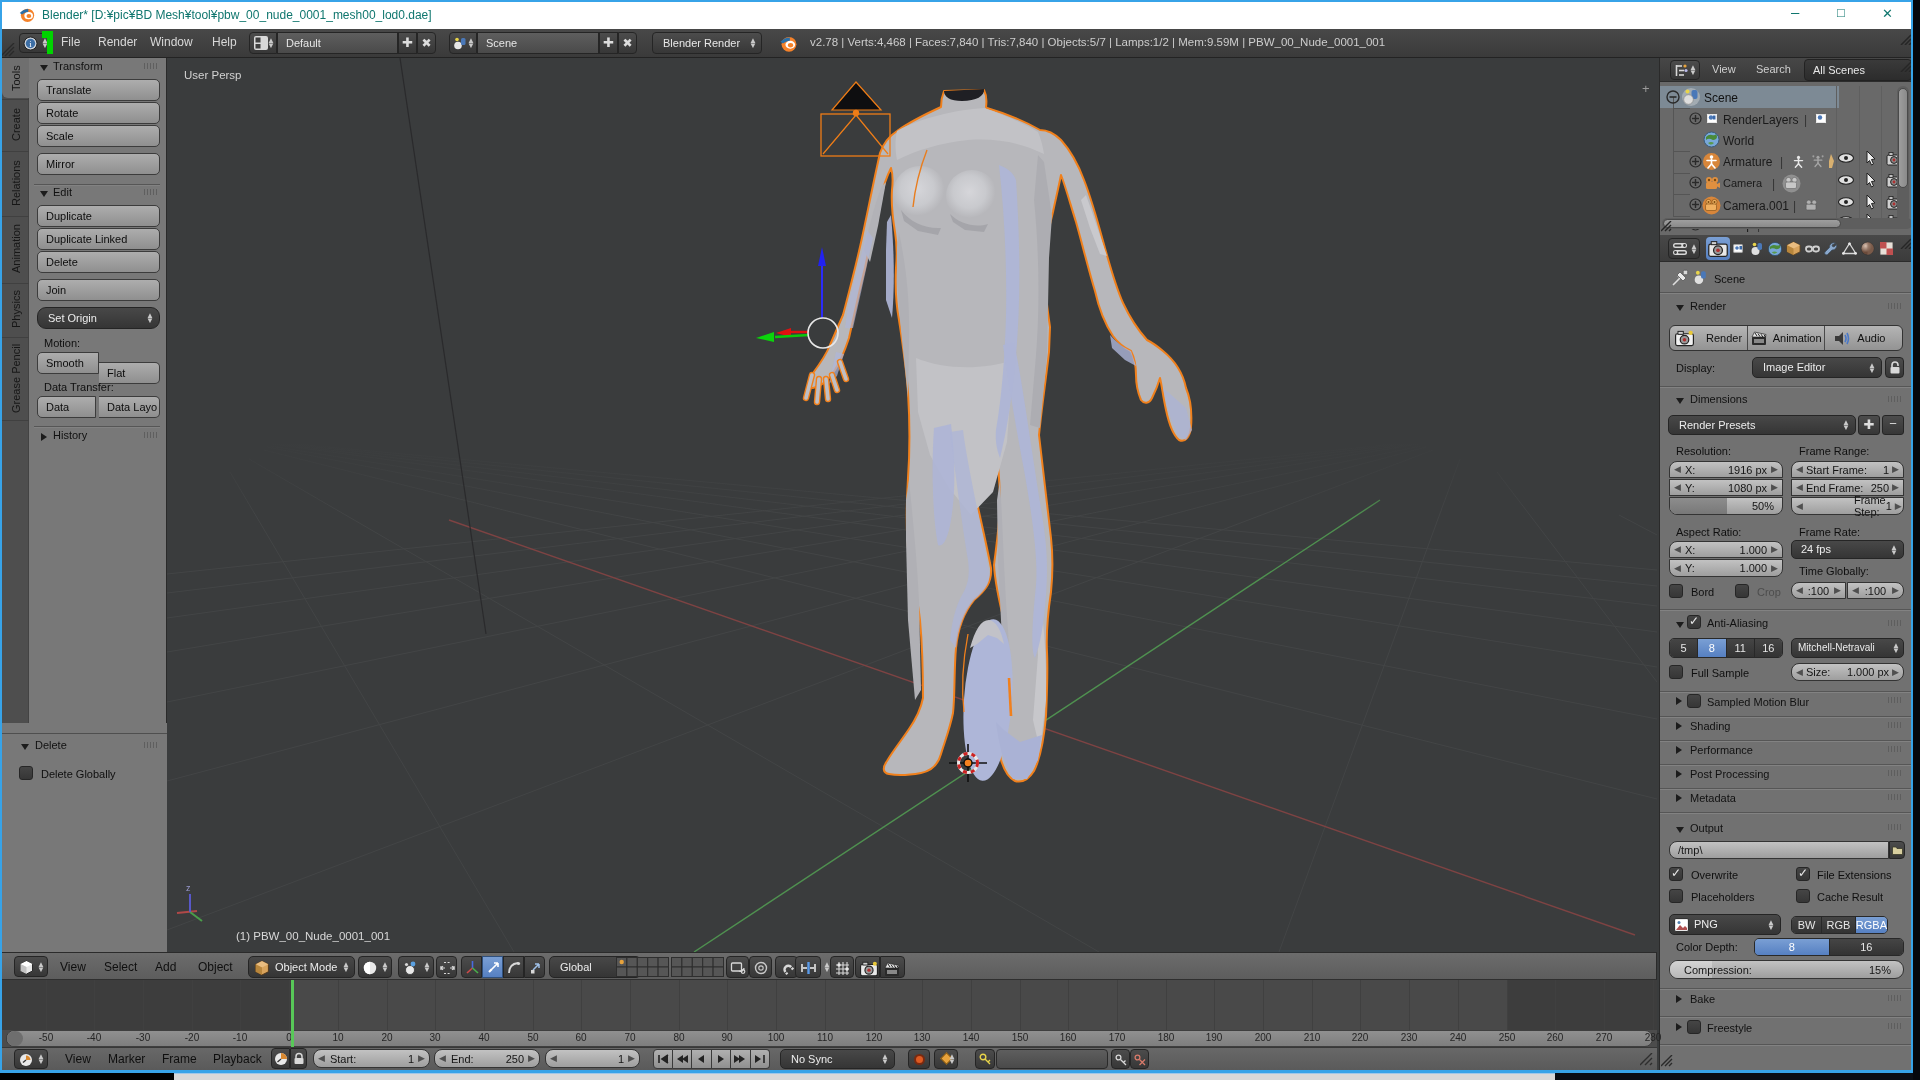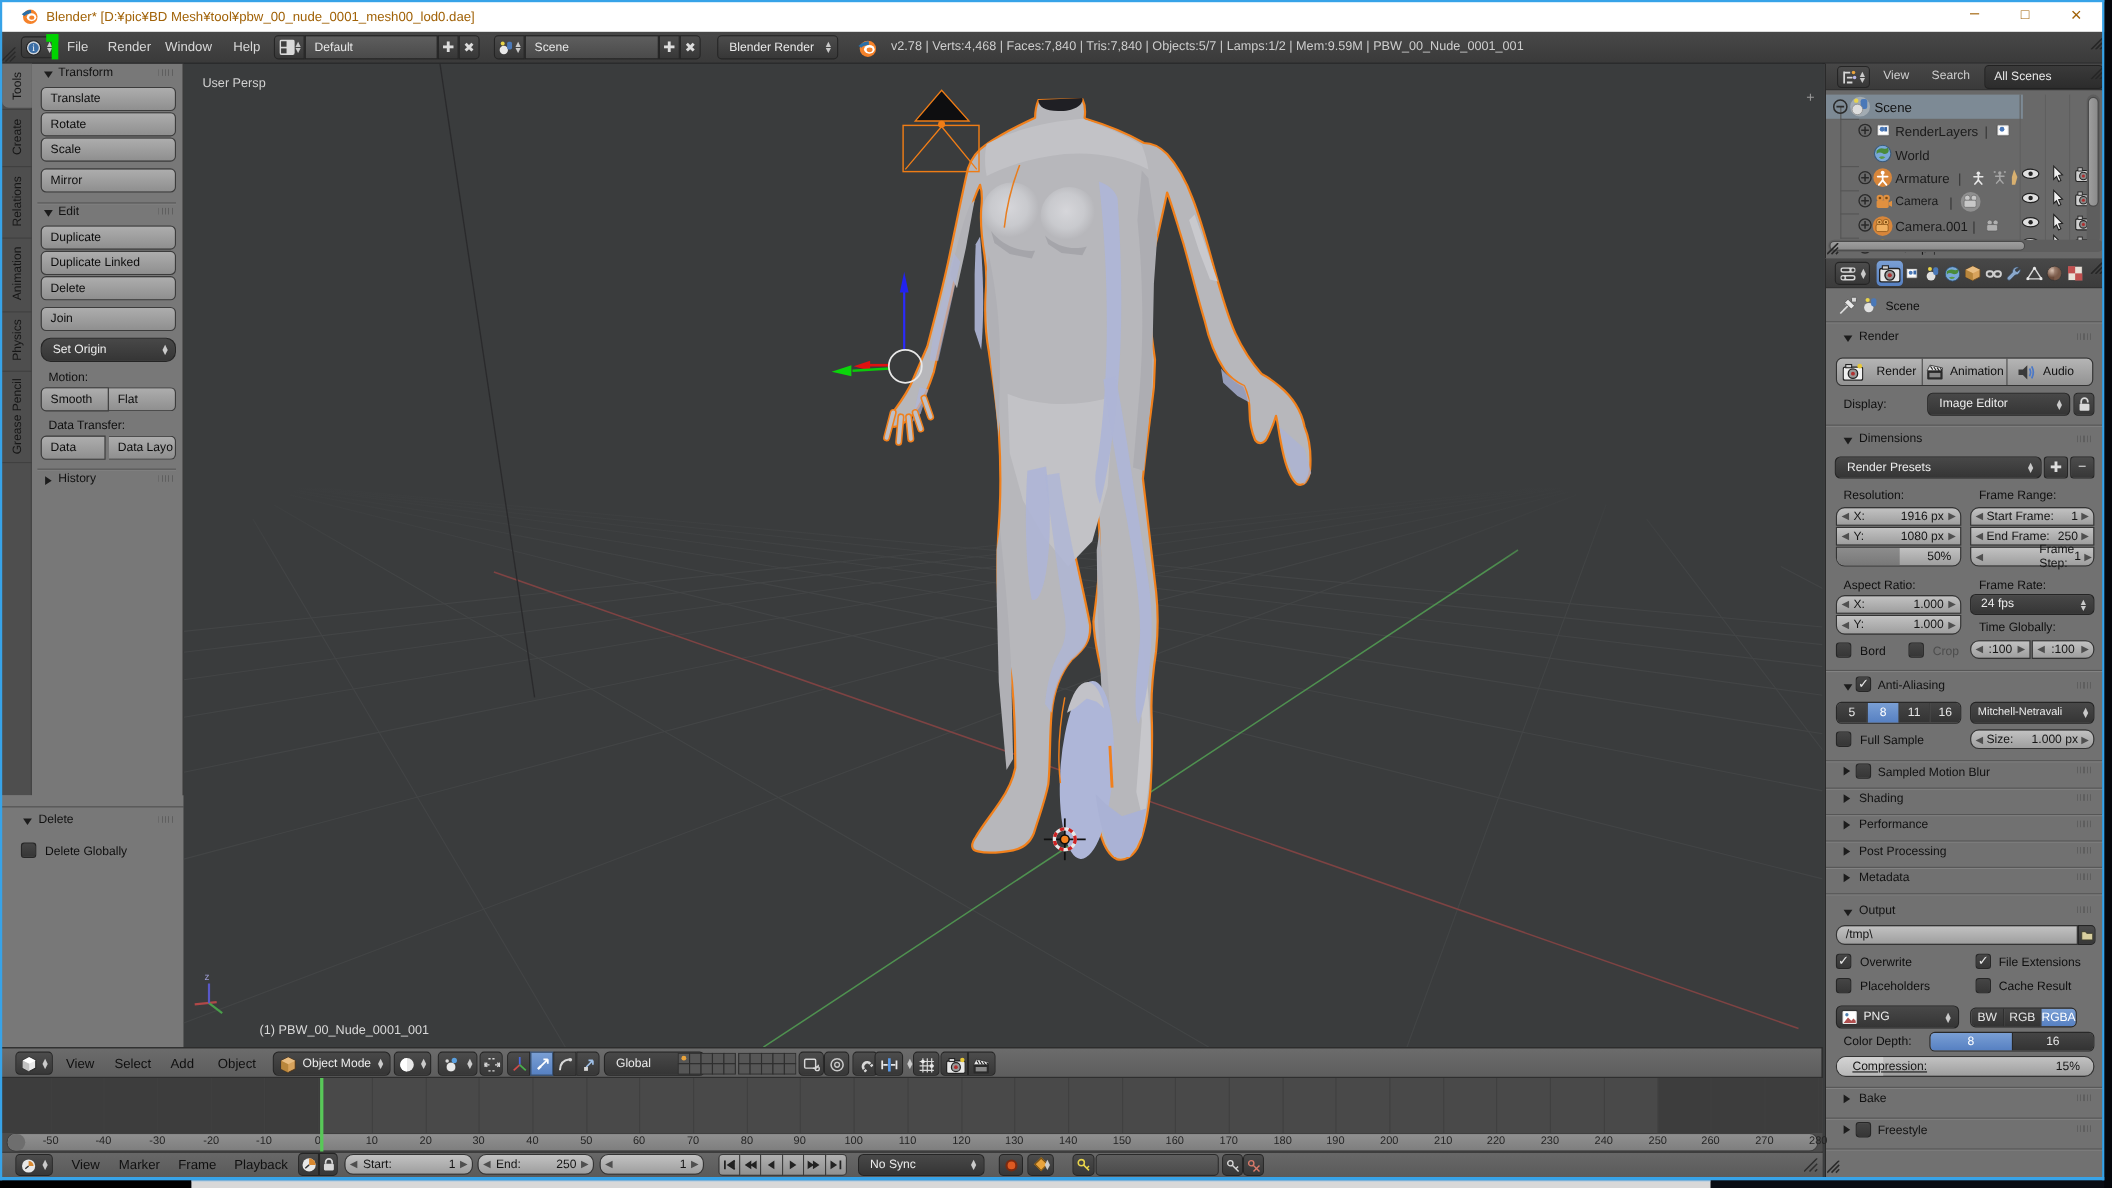--- a/index.html
+++ b/index.html
@@ -1,19 +1,19 @@
 <!DOCTYPE html>
 <html><head><meta charset="utf-8">
 <style>
 html,body{margin:0;padding:0;width:1920px;height:1080px;overflow:hidden;background:#06080d;font-family:"Liberation Sans",sans-serif;}
 *{box-sizing:border-box;}
 .abs{position:absolute;}
 #win{position:absolute;left:0;top:0;width:1913px;height:1073px;background:#3a3c3d;}
 .blueborder{position:absolute;background:#37a3e8;z-index:50;}
-#title{position:absolute;left:0;top:0;width:100%;height:29px;background:#fff;color:#a16207;font-size:12px;}
+#title{position:absolute;left:0;top:0;width:100%;height:29px;background:#fff;color:#0f766e;font-size:12px;}
 #infobar{position:absolute;left:0;top:29px;width:100%;height:29px;background:linear-gradient(#484848,#3a3a3a);border-bottom:1px solid #232323;color:#d5d5d5;font-size:12px;}
 .menu{color:#d8d8d8;font-size:12px;position:absolute;top:6px;}
 
 .dbtn{background:linear-gradient(#4c4c4c,#373737);border:1px solid #252525;border-radius:4px;color:#e8e8e8;}
 .pilld{background:linear-gradient(#484848,#353535);border:1px solid #252525;border-radius:9px;color:#ececec;font-size:11px;position:absolute;}
 .btn{background:linear-gradient(#adadad,#8f8f8f);border:1px solid #3c3c3c;border-radius:5px;color:#0c0c0c;font-size:11px;position:absolute;text-align:left;padding-left:8px;line-height:20px;}
 .lbl{position:absolute;color:#0f0f0f;font-size:11px;}
 .wlbl{position:absolute;color:#e2e2e2;font-size:11px;}
 .chk{position:absolute;width:14px;height:14px;background:linear-gradient(#454545,#363636);border:1px solid #262626;border-radius:3px;}
 .chk.on:after{content:"\2713";color:#e8e8e8;font-size:12px;position:absolute;left:1px;top:-2px;}
@@ -133,21 +133,21 @@
     <div class="tri-d" style="left:40px;top:133px;"></div>
       <span class="phdr" style="left:53px;top:128px;">Edit</span>
       <div class="grip" style="left:144px;top:131px;"></div>
     <div class="btn" style="left:37px;top:147px;width:123px;height:22px;">Duplicate</div>
     <div class="btn" style="left:37px;top:170px;width:123px;height:22px;">Duplicate Linked</div>
     <div class="btn" style="left:37px;top:193px;width:123px;height:22px;">Delete</div>
     <div class="btn" style="left:37px;top:221px;width:123px;height:22px;">Join</div>
     <div class="pilld" style="left:37px;top:249px;width:123px;height:22px;line-height:20px;padding-left:10px;">Set Origin<span class="arrows" style="right:5px;top:5px;">▲<br>▼</span></div>
     <span class="lbl" style="left:44px;top:279px;">Motion:</span>
     <div class="btn" style="left:37px;top:294px;width:62px;height:22px;border-radius:5px 0 0 5px;">Smooth</div>
-    <div class="btn" style="left:99px;top:294px;width:61px;height:22px;border-radius:0 5px 5px 0;border-left:none;">Flat</div>
+    <div class="btn" style="left:99px;top:304px;width:61px;height:22px;border-radius:0 5px 5px 0;border-left:none;">Flat</div>
     <span class="lbl" style="left:44px;top:323px;">Data Transfer:</span>
     <div class="btn" style="left:37px;top:338px;width:59px;height:22px;border-radius:5px 0 0 5px;">Data</div>
     <div class="btn" style="left:99px;top:338px;width:61px;height:22px;border-radius:0 5px 5px 0;border-left:none;">Data Layo</div>
     <div class="sep" style="left:34px;top:368px;width:126px;"></div>
     <div class="tri-r" style="left:41px;top:375px;"></div>
       <span class="phdr" style="left:53px;top:371px;">History</span>
       <div class="grip" style="left:144px;top:374px;"></div>
 
     <div class="abs" style="left:0;top:665px;width:167px;height:229px;background:#787878;"></div>
     <div class="abs" style="left:0;top:674.5px;width:167px;height:1px;background:#4f4f4f;"></div>
@@ -800,21 +800,21 @@
         <div style="width:36px;">RGB</div>
         <div class="on" style="flex:1;">RGBA</div>
     </div>
     <span class="lbl" style="left:16px;top:706px;">Color Depth:</span>
     <div class="seg" style="left:94px;top:703px;width:150px;height:18px;">
       <div class="on" style="flex:1;">8</div>
         <div style="flex:1;">16</div>
     </div>
     <div class="num" style="left:9px;top:725px;width:235px;height:19px;border-radius:9px;overflow:hidden;padding:0;">
         <div style="position:absolute;left:0;top:0;width:42px;height:100%;background:linear-gradient(#d4d4d4,#b8b8b8);"></div>
-        <span style="margin-left:14px;z-index:1;text-decoration:underline;">Compression:</span>
+        <span style="margin-left:14px;z-index:1;">Compression:</span>
         <span class="val" style="margin-right:12px;">15%</span>
       </div>
     <div class="sep" style="left:0px;top:753px;width:252px;"></div>
     <div class="tri-r" style="left:16px;top:760px;"></div>
       <span class="phdr" style="left:30px;top:758px;">Bake</span>
       <div class="grip" style="left:228px;top:760px;"></div>
     <div class="sep" style="left:0px;top:781px;width:252px;"></div>
     <div class="tri-r" style="left:16px;top:788px;"></div>
       <div class="chk" style="left:27px;top:785px;"></div>
       <span class="phdr" style="left:47px;top:787px;">Freestyle</span>

